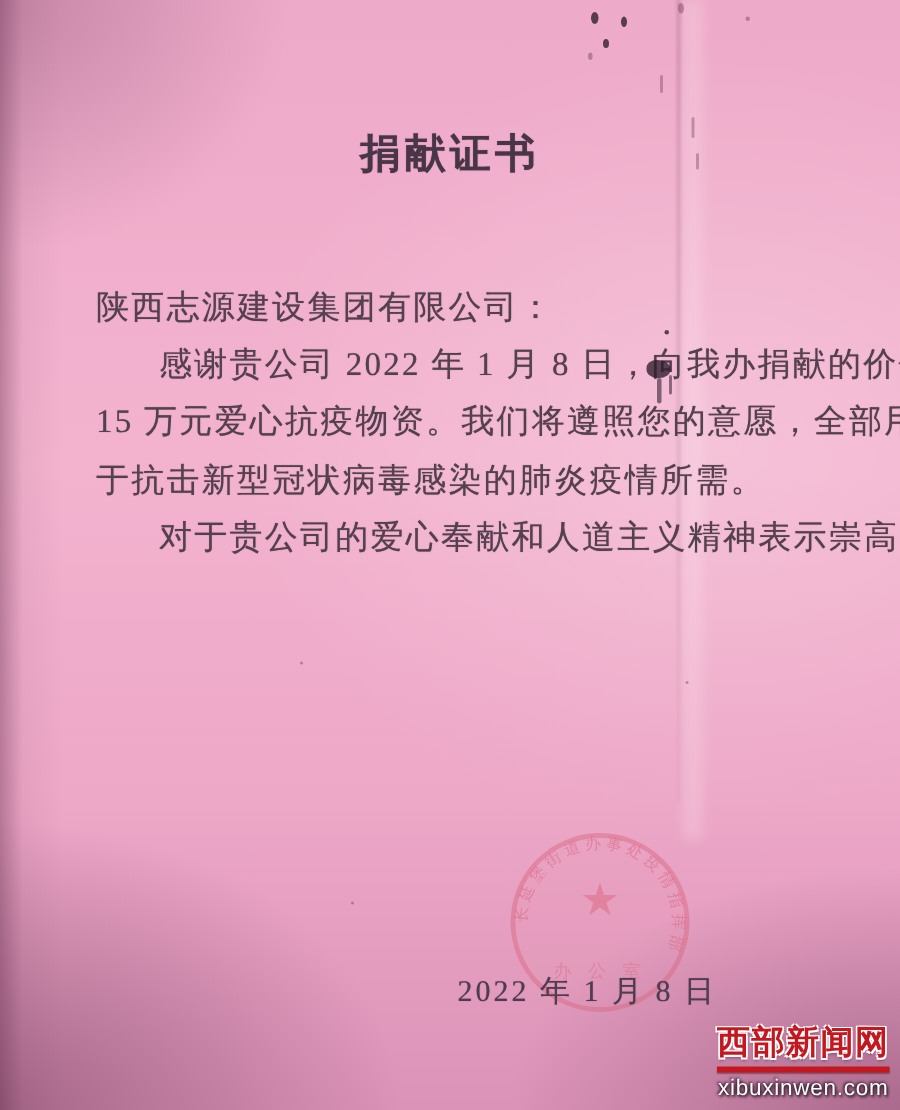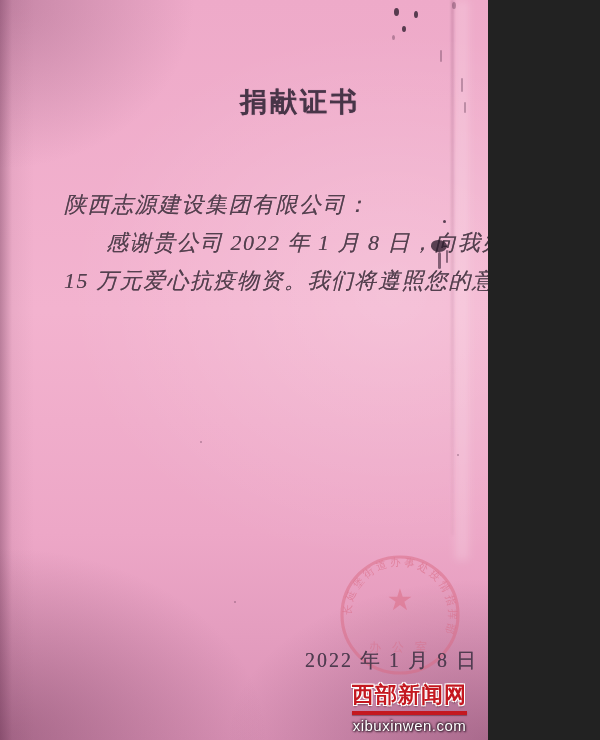--- a/index.html
+++ b/index.html
@@ -1,50 +1,50 @@
 <!DOCTYPE html>
 <html><head>
 <meta charset="utf-8">
 <style>
   html,body{margin:0;padding:0;background:#222;}
   .photo{
-    position:relative;width:488px;height:740px;overflow:hidden;
+    position:relative;width:600px;height:740px;overflow:hidden;
     font-family:"Liberation Serif","DejaVu Serif",serif;
     background:
       radial-gradient(ellipse 520px 430px at 80% 40%, rgba(255,255,255,0.20), rgba(255,255,255,0) 62%),
       radial-gradient(ellipse 300px 260px at 0% 0%, rgba(110,55,90,0.32), rgba(110,55,90,0) 65%),
       radial-gradient(ellipse 430px 310px at 0% 100%, rgba(90,40,70,0.42), rgba(90,40,70,0) 62%),
       radial-gradient(ellipse 420px 260px at 100% 100%, rgba(95,45,78,0.40), rgba(95,45,78,0) 62%),
       linear-gradient(to right, rgba(80,30,60,0.35) 0%, rgba(80,30,60,0.06) 2.5%, rgba(0,0,0,0) 7%),
       linear-gradient(to bottom, #eeaac9 0%, #f3b3cf 42%, #eda7c7 72%, #db93b7 100%);
   }
   .crease{position:absolute;left:451px;top:0;width:3px;height:535px;
     background:linear-gradient(to bottom, rgba(140,70,110,0.28), rgba(140,70,110,0.05));
     filter:blur(1.2px);}
   .crease-light{position:absolute;left:455px;top:0;width:14px;height:560px;
     background:rgba(255,240,248,0.22);filter:blur(4px);}
   .title{position:absolute;left:0;top:84px;width:600px;text-align:center;
     font-size:27px;font-weight:700;letter-spacing:3px;color:#483548;
     text-shadow:0 0 0.7px rgba(72,53,72,0.8);}
   .body-block{position:absolute;left:64px;top:186px;width:505px;
     font-size:22px;line-height:38.2px;color:#54404f;letter-spacing:1.5px;
     text-shadow:0 0 0.6px rgba(84,64,79,0.7);}
-  .line{white-space:nowrap;font-style:italic;}
+  .line{white-space:nowrap;}
   .indent{padding-left:42px;}
   .signature{position:absolute;left:230px;top:610px;width:330px;
     font-size:20px;letter-spacing:1.5px;color:#503c50;white-space:nowrap;
     text-shadow:0 0 0.6px rgba(80,60,80,0.7);}
   .date{position:absolute;left:305px;top:647px;width:170px;text-align:right;
     font-size:20px;letter-spacing:2px;color:#503c50;white-space:nowrap;
     text-shadow:0 0 0.6px rgba(80,60,80,0.7);}
   .seal{position:absolute;left:333px;top:548px;width:134px;height:134px;opacity:0.78;}
   .stain{position:absolute;background:rgba(45,28,45,0.78);border-radius:50%;}
   .stain.faint{background:rgba(95,55,80,0.40);}
   .streak{position:absolute;background:rgba(90,52,78,0.35);border-radius:2px;filter:blur(0.4px);}
-  .watermark{position:absolute;right:21px;bottom:6px;text-align:center;
+  .watermark{position:absolute;right:7px;bottom:6px;text-align:center;
     font-family:"Liberation Sans","DejaVu Sans",sans-serif;}
   .wm-name{font-size:22px;font-weight:700;letter-spacing:1px;color:#c41820;
     text-shadow:-1px -1px 0 #fff,1px -1px 0 #fff,-1px 1px 0 #fff,1px 1px 0 #fff,0 2px 2px rgba(40,10,20,0.45);}
   .wm-bar{height:4px;background:#c41820;margin:1px 0 2px;box-shadow:0 1px 1px rgba(40,10,20,0.4);}
   .wm-url{font-size:15px;font-weight:400;color:#ffffff;letter-spacing:0.5px;
     text-shadow:0 0 2px #3a2030,1px 1px 2px #2a1525,-1px -1px 2px #3a2030;}
 </style>
 </head>
 <body>
 
@@ -52,20 +52,22 @@
 
   <div class="crease"></div>
   <div class="crease-light"></div>
 
   <div class="title">捐献证书</div>
 
   <div class="body-block">
     <div class="line">陕西志源建设集团有限公司：</div>
     <div class="line indent">感谢贵公司 2022 年 1 月 8 日，向我办捐献的价值</div>
     <div class="line">15 万元爱心抗疫物资。我们将遵照您的意愿，全部用</div>
+    <div class="line">于抗击新型冠状病毒感染的肺炎疫情所需。</div>
+    <div class="line indent">对于贵公司的爱心奉献和人道主义精神表示崇高</div>
   </div>
 
   <svg class="seal" viewBox="0 0 134 134">
     <defs>
       <path id="rimArc" d="M 22 86 A 49 49 0 1 1 112 86" fill="none"></path>
     </defs>
     <circle cx="67" cy="67" r="58" fill="rgba(235,130,150,0.07)" stroke="#d96880" stroke-width="3.2" opacity="0.62"></circle>
     <text font-size="10.5" fill="#d96880" opacity="0.72" letter-spacing="3">
       <textPath href="#rimArc" startOffset="10%">长延堡街道办事处疫情指挥部</textPath>
     </text>

